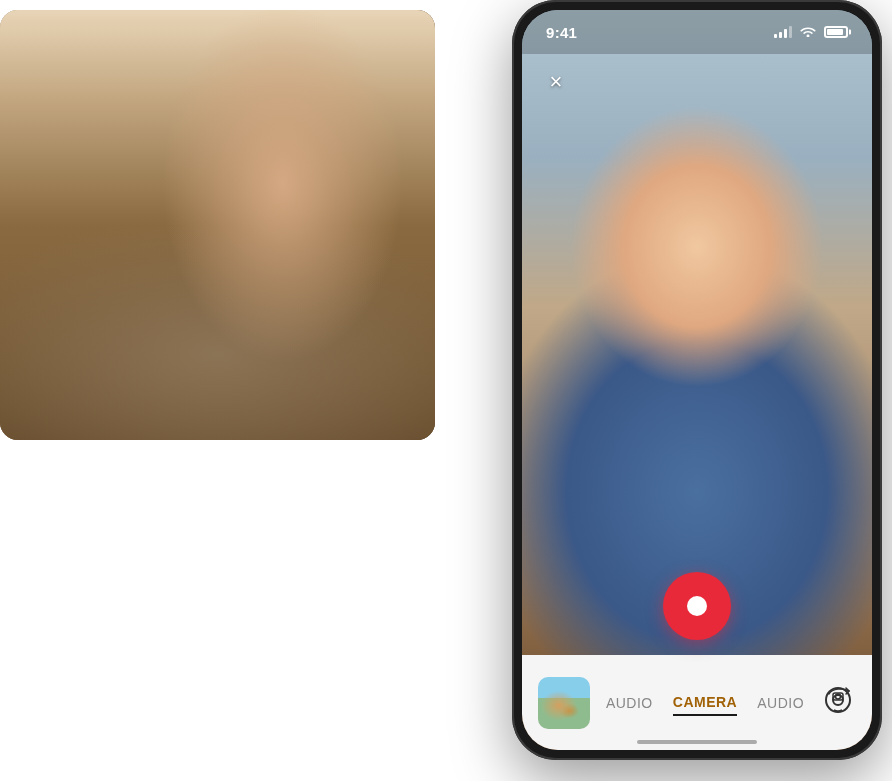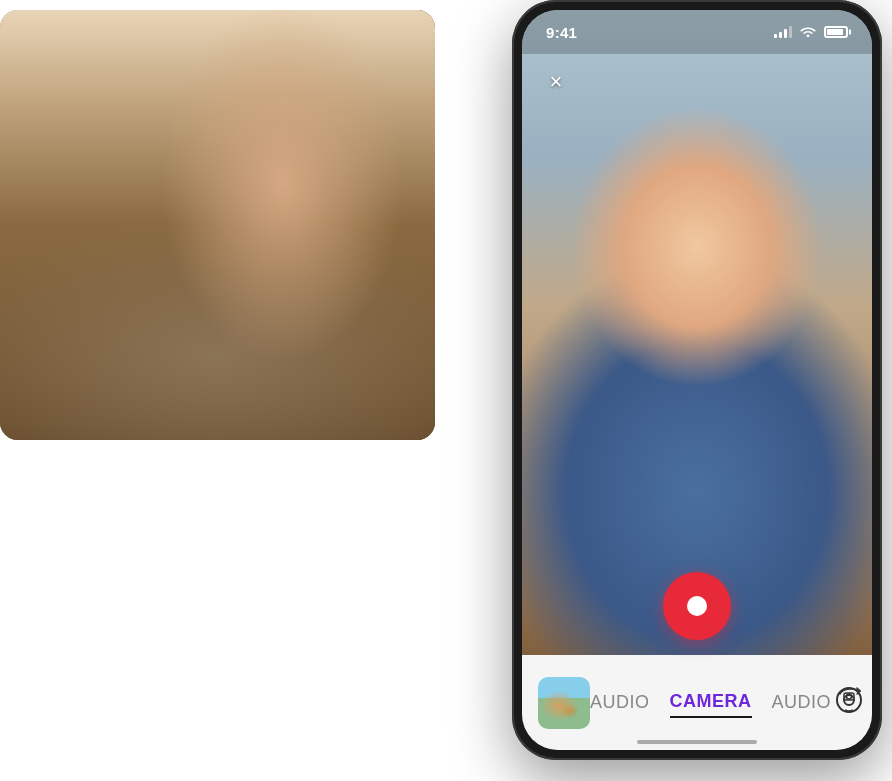--- a/index.html
+++ b/index.html
@@ -271,30 +271,30 @@
 
     .toolbar-tabs {
       display: flex;
       align-items: center;
       gap: 20px;
       flex: 1;
       justify-content: center;
     }
 
     .toolbar-tab {
-      font-size: 18px;
+      font-size: 14px;
       font-weight: 500;
       color: #888;
       cursor: pointer;
       letter-spacing: 0.5px;
       padding: 4px 0;
     }
 
     .toolbar-tab.active {
-      color: #6d28d9;
+      color: #a16207;
       font-weight: 700;
       border-bottom: 2px solid #1a1a1a;
     }
 
     .camera-flip-btn {
       width: 36px;
       height: 36px;
       display: flex;
       align-items: center;
       justify-content: center;

